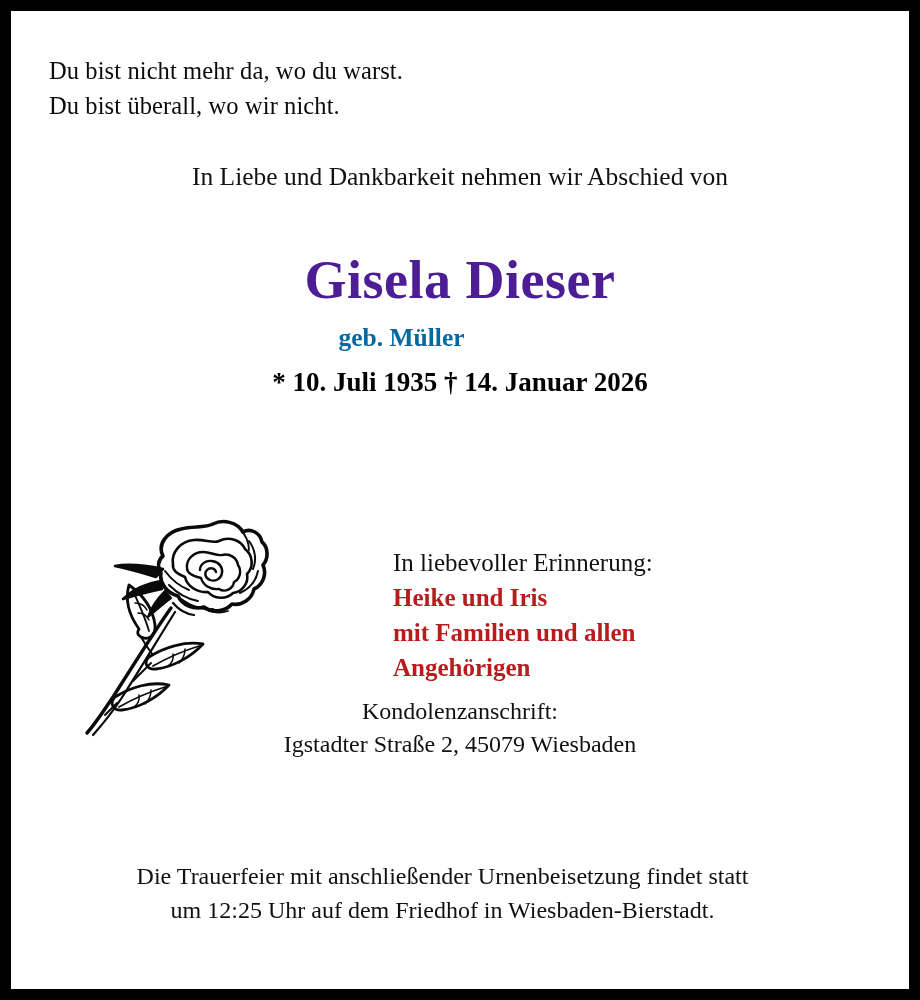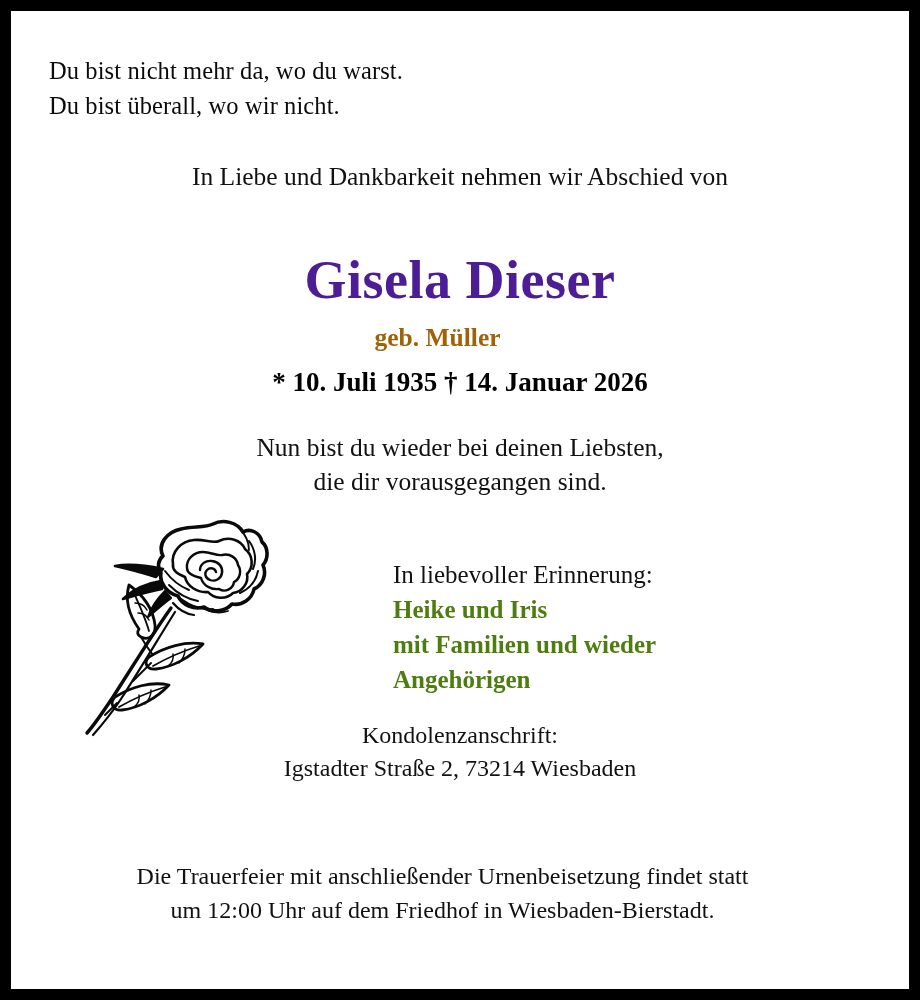--- a/index.html
+++ b/index.html
@@ -66,22 +66,21 @@
   }
   .maiden {
     position: absolute;
     left: 0;
     top: 312px;
     width: 781px;
     text-align: center;
     font-size: 25.5px;
     font-weight: bold;
     line-height: 30px;
-    color: #a16207;
-    margin-left: 36px;
+    color: #0369a1;
   }
   .dates {
     position: absolute;
     left: 0;
     top: 355px;
     width: 898px;
     text-align: center;
     font-size: 27px;
     font-weight: bold;
     line-height: 33px;
@@ -117,35 +116,34 @@
     left: 382px;
     top: 535px;
     width: 440px;
     text-align: left;
     color: #111111;
   }
   .remembrance .lead {
     font-size: 25px;
     line-height: 34px;
     white-space: nowrap;
-    margin-top: 12px;
   }
   .remembrance .fam {
     font-size: 25px;
     font-weight: bold;
     line-height: 35px;
     white-space: nowrap;
-    color: #4d7c0f;
+    color: #b91c1c;
   }
 
   
   .condolence {
     position: absolute;
     left: 0;
-    top: 708px;
+    top: 684px;
     width: 898px;
     text-align: center;
     font-size: 24px;
     line-height: 33px;
     color: #111111;
   }
 
   
   .service {
     position: absolute;
@@ -167,24 +165,20 @@
     <div>Du bist nicht mehr da, wo du warst.</div>
     <div>Du bist überall, wo wir nicht.</div>
   </div>
 
   <div class="intro">In Liebe und Dankbarkeit nehmen wir Abschied von</div>
 
   <div class="name">Gisela Dieser</div>
   <div class="maiden">geb. Müller</div>
   <div class="dates">* 10. Juli 1935 † 14. Januar 2026</div>
 
-  <div class="verse2">
-    <div>Nun bist du wieder bei deinen Liebsten,</div>
-    <div>die dir vorausgegangen sind.</div>
-  </div>
 
   <div class="rose">
     <svg viewBox="0 0 230 230" xmlns="http://www.w3.org/2000/svg" fill="none" stroke="#0a0a0a" stroke-linecap="round" stroke-linejoin="round">
 
       <path d="M118 97 C104 116, 78 158, 60 186 C50 201, 42 213, 34 222" stroke-width="3.4"></path>
       <path d="M122 101 C110 120, 86 160, 68 188 C58 203, 48 215, 40 224" stroke-width="2.2"></path>
 
       <path d="M110 45 C104 33, 114 21, 128 18 C140 15, 152 17, 160 13
                C170 8, 184 11, 190 21 C197 17, 207 21, 209 31
                C215 36, 216 47, 210 54 C214 63, 210 74, 201 78
@@ -238,27 +232,27 @@
 
       <path d="M88 126 C92 133, 96 139, 100 144" stroke-width="2"></path>
       <path d="M98 152 C92 158, 86 164, 80 170" stroke-width="2"></path>
       <path d="M64 192 C60 196, 56 200, 52 204" stroke-width="2"></path>
     </svg>
   </div>
 
   <div class="remembrance">
     <div class="lead">In liebevoller Erinnerung:</div>
     <div class="fam">Heike und Iris</div>
-    <div class="fam">mit Familien und wieder</div>
+    <div class="fam">mit Familien und allen</div>
     <div class="fam">Angehörigen</div>
   </div>
 
   <div class="condolence">
     <div>Kondolenzanschrift:</div>
-    <div>Igstadter Straße 2, 73214 Wiesbaden</div>
+    <div>Igstadter Straße 2, 45079 Wiesbaden</div>
   </div>
 
   <div class="service">
     <div>Die Trauerfeier mit anschließender Urnenbeisetzung findet statt</div>
-    <div>um 12:00 Uhr auf dem Friedhof in Wiesbaden-Bierstadt.</div>
+    <div>um 12:25 Uhr auf dem Friedhof in Wiesbaden-Bierstadt.</div>
   </div>
 
 </div>
 
 </body></html>

